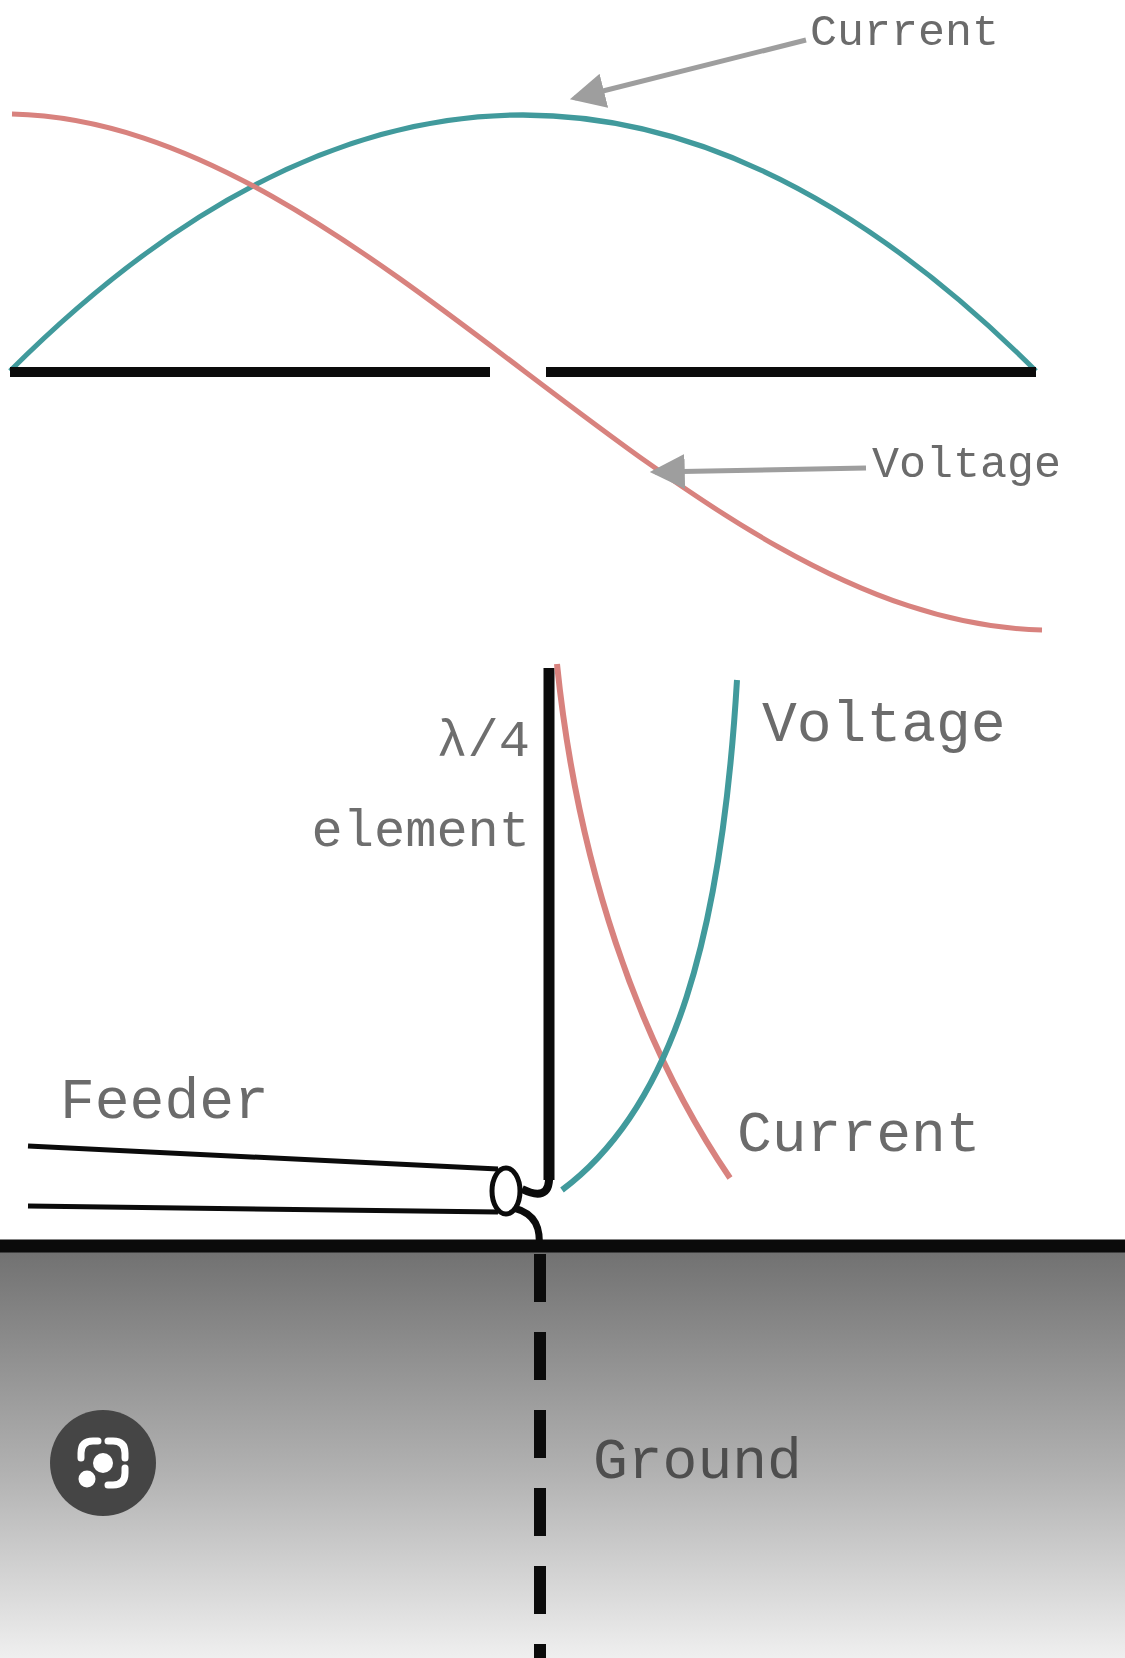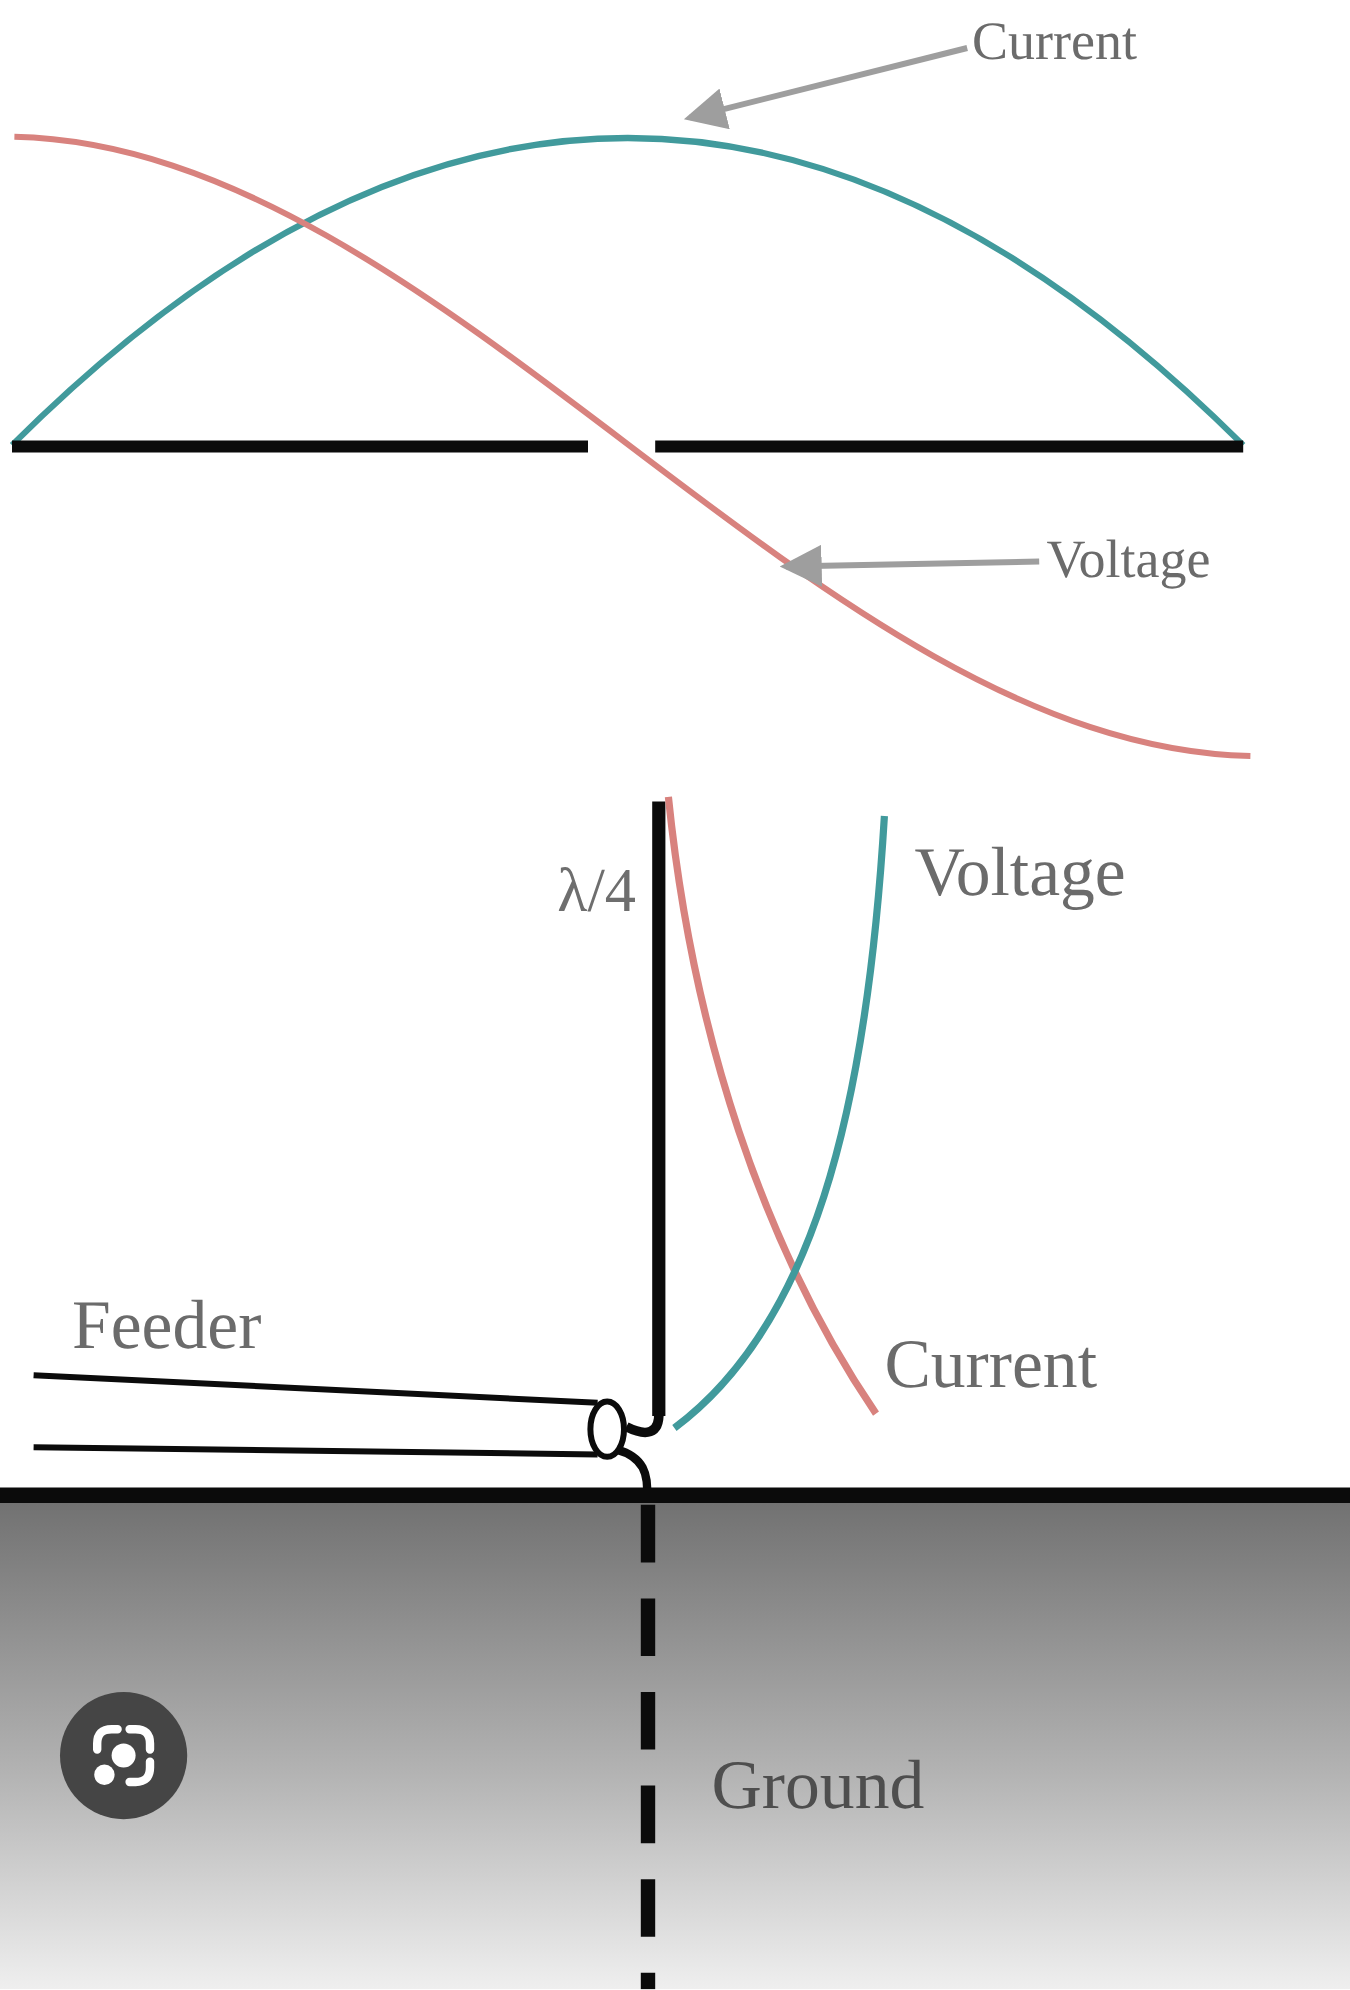--- a/index.html
+++ b/index.html
@@ -2,32 +2,32 @@
 <html><head>
 <meta charset="utf-8">
 <style>
   html, body { margin: 0; padding: 0; background: #ffffff; }
   .canvas {
     position: relative;
     width: 1125px;
     height: 1658px;
     background: #ffffff;
     overflow: hidden;
-    font-family: Liberation Serif, serif;
+    font-family: Liberation Mono, monospace;
   }
   svg.scene { position: absolute; left: 0; top: 0; }
   .lbl { position: absolute; color: #6b6b6b; white-space: nowrap; }
   #current-top   { left: 810px;  top: 8px;    font-size: 45px; }
   #voltage-top   { left: 872px;  top: 440px;  font-size: 45px; }
   #element-label { left: 160px;  top: 698px;  width: 370px; text-align: right;
                    font-size: 52px; line-height: 90px; color: #6e6e6e; }
   #voltage-bottom{ left: 762px;  top: 693px;  font-size: 58px; }
   #current-bottom{ left: 737px;  top: 1103px; font-size: 58px; }
   #feeder-label  { left: 60px;   top: 1070px; font-size: 58px; }
-  #ground-label  { left: 593px;  top: 1430px; font-size: 58px; color: #4e4e4e; margin-top: 24px; }
+  #ground-label  { left: 593px;  top: 1430px; font-size: 58px; color: #4e4e4e; }
   .lens-btn {
     position: absolute;
     left: 50px; top: 1410px;
     width: 106px; height: 106px;
     border-radius: 50%;
     background: #454545;
     display: flex; align-items: center; justify-content: center;
     cursor: pointer;
   }
 </style>
@@ -75,20 +75,21 @@
     <path d="M 0 1246 H 1125" stroke="#0b0b0b" stroke-width="13" fill="none"></path>
 
     <path d="M 540 1254 V 1658" stroke="#0b0b0b" stroke-width="12" fill="none" stroke-dasharray="48 30"></path>
   </svg>
 
   <div class="lbl" id="current-top">Current</div>
   <div class="lbl" id="voltage-top">Voltage</div>
 
   <div class="lbl" id="element-label">
     <div>λ/4</div>
+    <div>element</div>
   </div>
 
   <div class="lbl" id="voltage-bottom">Voltage</div>
   <div class="lbl" id="current-bottom">Current</div>
   <div class="lbl" id="feeder-label">Feeder</div>
   <div class="lbl" id="ground-label">Ground</div>
 
   <div class="lens-btn">
     <svg width="106" height="106" viewBox="0 0 106 106">
 

